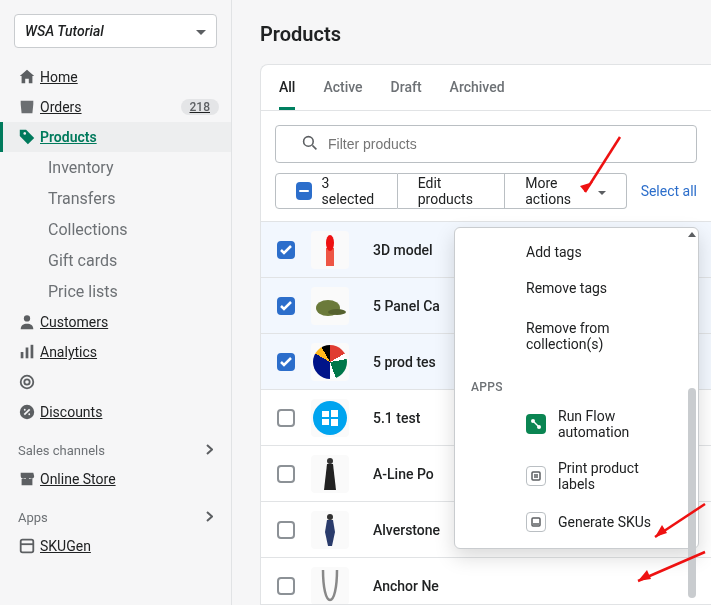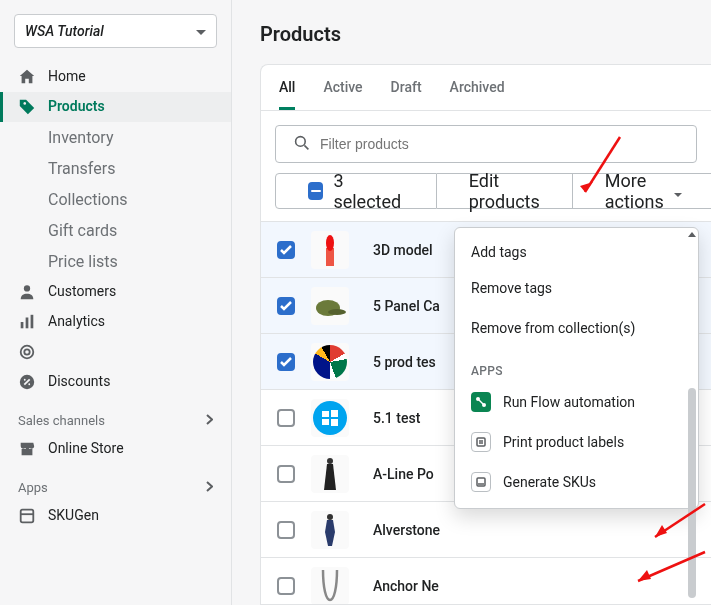--- a/index.html
+++ b/index.html
@@ -32,25 +32,26 @@
       display: flex;
       align-items: center;
       justify-content: space-between;
       padding: 0 10px;
       cursor: pointer;
     }
     .store-select span { font-weight: 500; font-style: italic; }
     .nav { list-style: none; }
     .nav-item {
       display: flex;
-      align-items: flex-start;
+      align-items: center;
       padding: 6px 12px 6px 18px;
       cursor: pointer;
-      gap: 12px;
+      gap: 4px;
       color: #202223;
+      text-decoration: underline;
     }
     .nav-item .icon-slot { width: 18px; height: 18px; flex-shrink: 0; display:flex; align-items:center; justify-content:center; }
     .nav-item.active {
       background: #edeeef;
       color: #007a5c;
       font-weight: 600;
       border-left: 3px solid #007a5c;
       padding-left: 15px;
     }
     .nav-item.active .icon-slot svg { fill:#007a5c; }
@@ -114,43 +115,43 @@
     .tab.active { color: #202223; border-bottom-color: #008060; }
     .filter-row {
       padding: 14px 14px 10px;
     }
     .filter-input {
       height: 38px;
       border: 1px solid #babfc3;
       border-radius: 4px;
       display: flex;
       align-items: center;
-      padding: 0 18px;
+      padding: 0 26px;
       gap: 10px;
       color: #6d7175;
     }
     .filter-input input {
       border: none; outline: none; flex:1; font-size: 14px; color:#202223; background:transparent;
     }
     .action-row {
       display: flex;
       padding: 0 14px 12px;
       gap: 0;
       align-items: center;
     }
     .seg-btn {
       height: 36px;
       border:1px solid #babfc3;
       background:#fff;
-      padding: 0 32px;
+      padding: 0 20px;
       display:flex;
       align-items:center;
       gap:10px;
       cursor:pointer;
-      font-size:18px;
+      font-size:14px;
       color:#202223;
     }
     .seg-btn.first { border-radius: 4px 0 0 4px; }
     .seg-btn.mid   { border-left:none; }
     .seg-btn.last  { border-left:none; border-radius: 0 4px 4px 0; }
     .check-indeterminate {
       width:18px; height:18px; border-radius:4px; background:#2c6ecb; display:flex; align-items:center; justify-content:center;
     }
     .check-indeterminate::after { content:""; width:10px; height:2px; background:#fff; border-radius:1px; }
     .select-all-link { margin-left: 14px; color:#2c6ecb; cursor:pointer; white-space:nowrap; }
@@ -191,24 +192,24 @@
     }
     .dd-scroll {
       position:absolute; right:2px; top:160px; width:8px; height:210px;
       background:#c9cccf; border-radius:4px;
     }
     .dd-arrow {
       position:absolute; right:2px; top:4px; width:0; height:0;
       border-left:4px solid transparent; border-right:4px solid transparent; border-bottom:5px solid #5c5f62;
     }
     .dd-item {
-      padding: 10px 16px;
+      padding: 10px 32px;
       cursor:pointer;
       display:flex; align-items:center; gap:12px;
-      font-size:14px; color:#202223;
+      font-size:14px; color:#202223;margin-left:39px;
     }
     .dd-heading {
       padding: 14px 16px 4px;
       font-size: 12px;
       color:#6d7175;
       text-transform: uppercase;
       letter-spacing: .03em;
       font-weight: 500;
     }
     .dd-divider { height:0; margin: 4px 0; }
@@ -235,20 +236,29 @@
     </span>
   </div>
   <ul class="nav">
     <li class="nav-item">
       <span class="icon-slot">
           <svg width="18" height="18" viewBox="0 0 20 20" fill="#5c5f62">
             <path d="M10 2l8 7h-2v8h-4v-5H8v5H4v-8H2z"></path>
           </svg>
         </span>
       <span class="label">Home</span>
+    </li>
+    <li class="nav-item">
+      <span class="icon-slot">
+          <svg width="18" height="18" viewBox="0 0 20 20" fill="#5c5f62">
+            <path d="M3 3h14v4H3zM3 7l1 10h12l1-10z" opacity=".9"></path>
+          </svg>
+        </span>
+      <span class="label">Orders</span>
+      <span class="badge">218</span>
     </li>
     <li class="nav-item active">
       <span class="icon-slot">
           <svg width="18" height="18" viewBox="0 0 20 20" fill="#007a5c">
             <path d="M2 2h7l9 9-7 7-9-9zM6 6a1.5 1.5 0 100-.001z"></path>
           </svg>
         </span>
       <span class="label">Products</span>
     </li>
     <li class="sub-item">Inventory</li>

